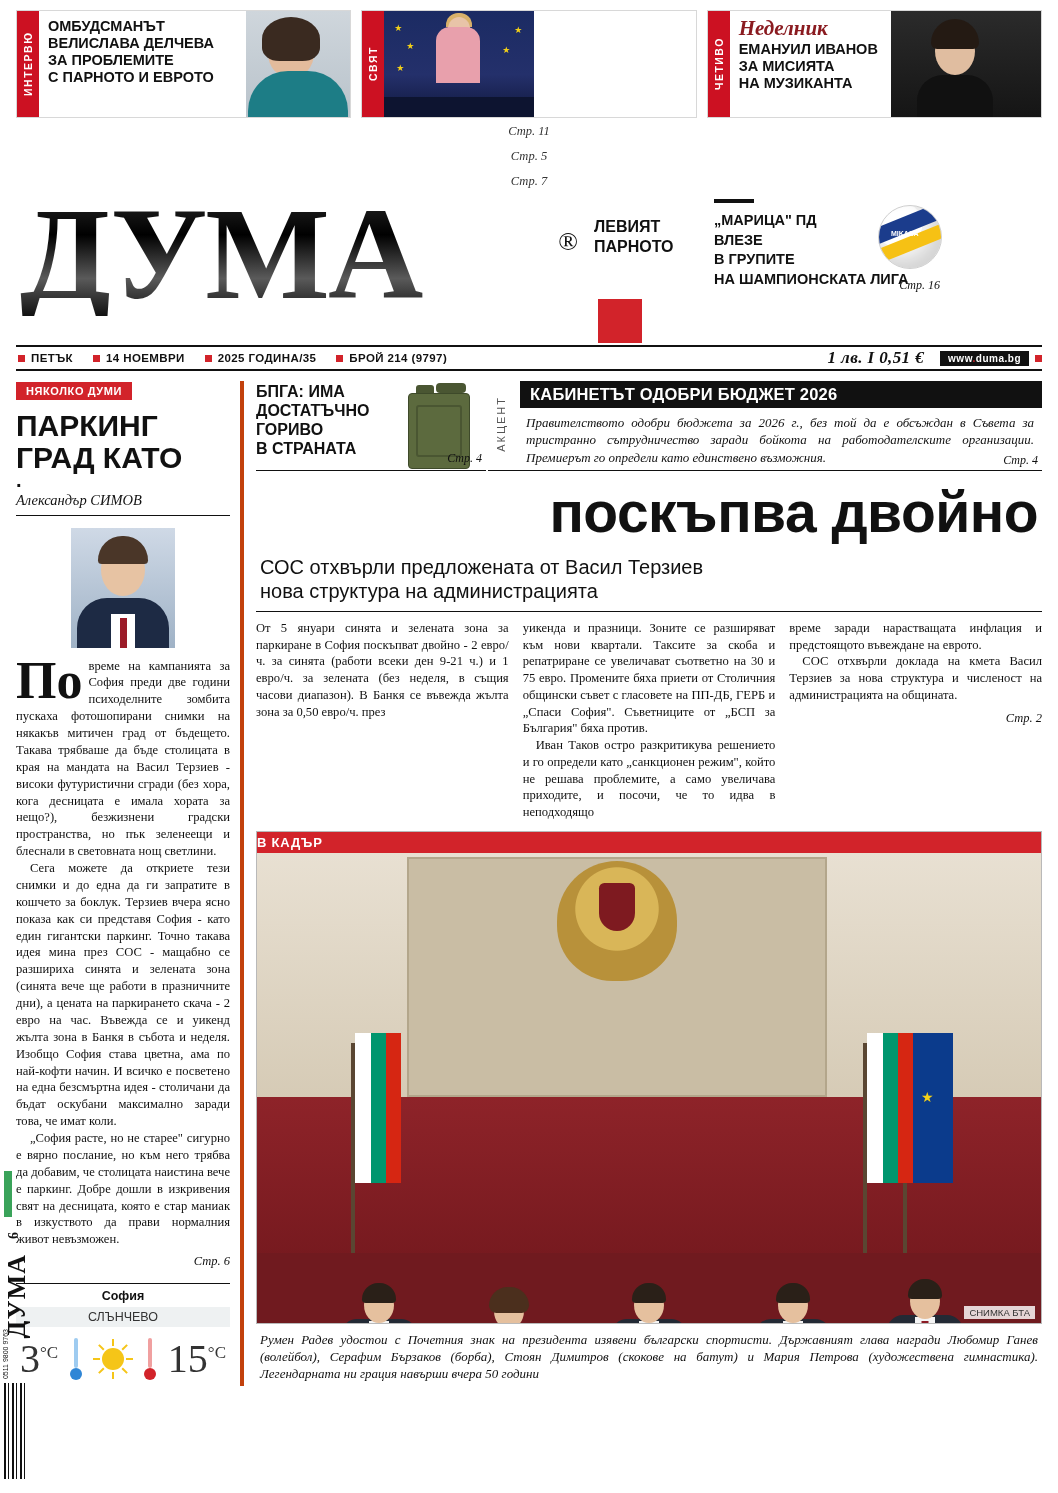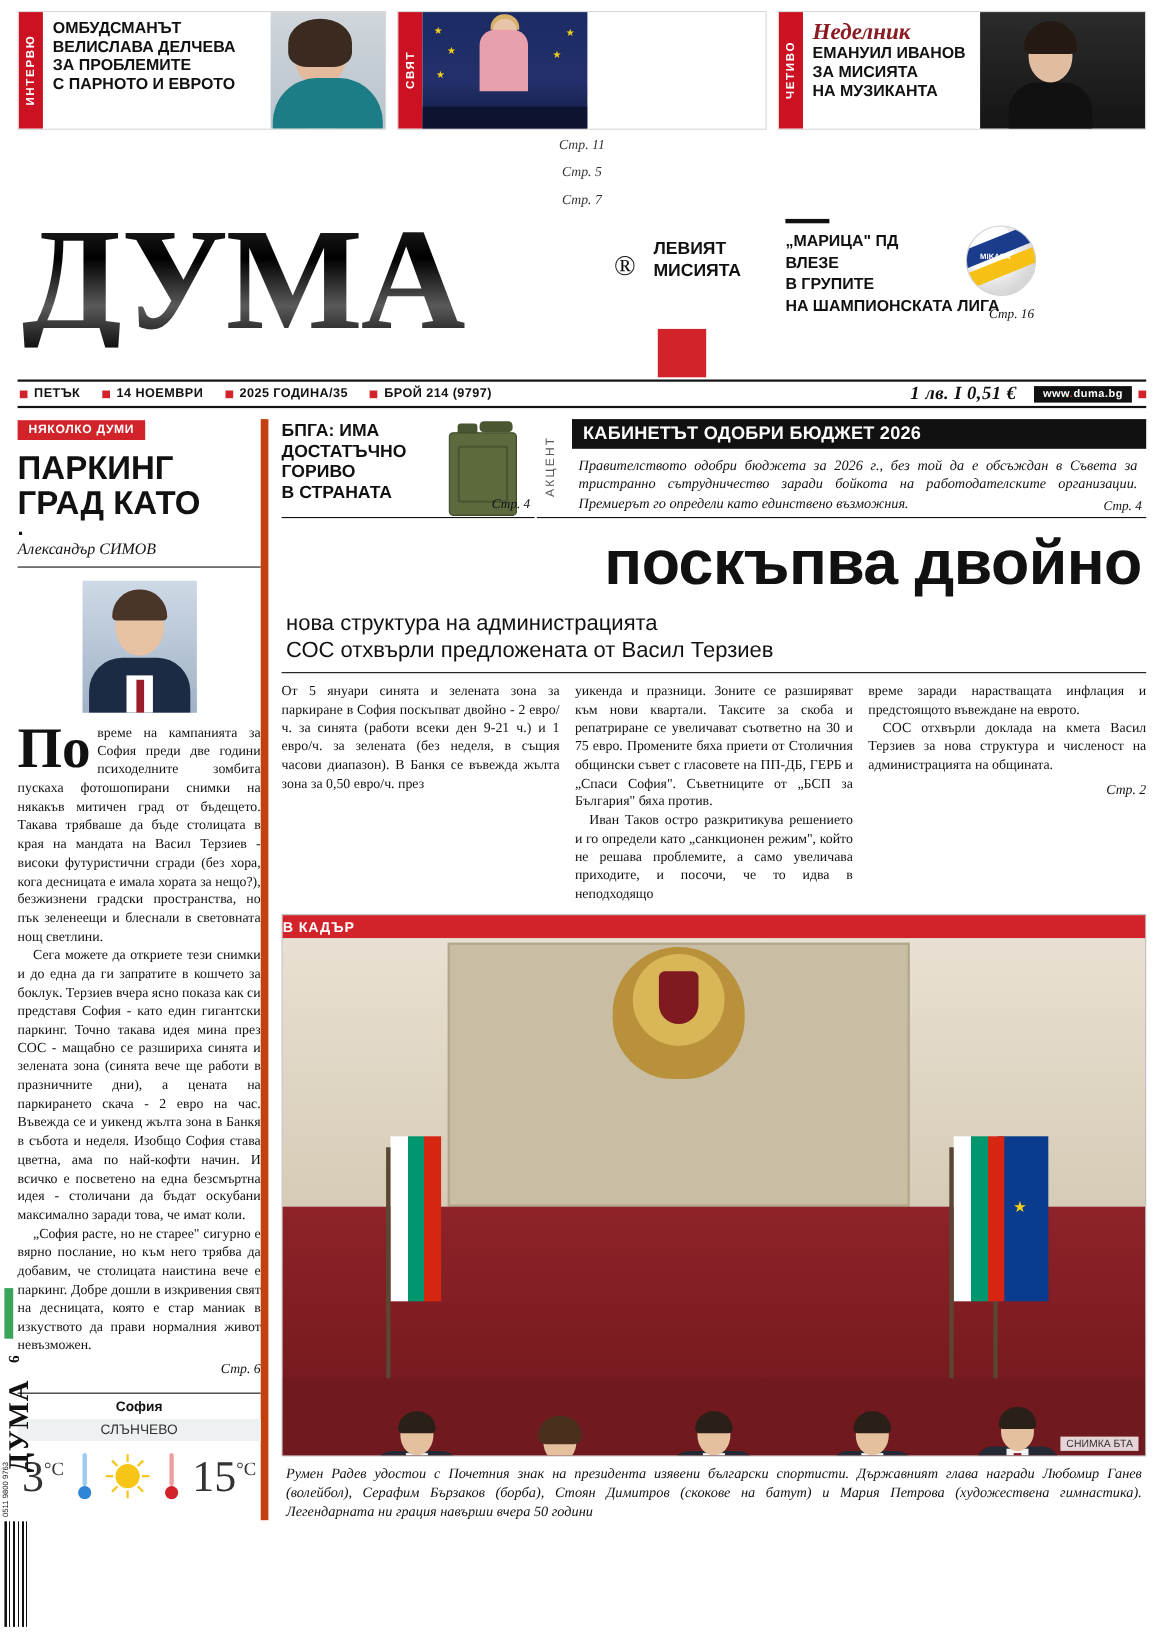--- a/index.html
+++ b/index.html
@@ -124,21 +124,21 @@
   .datebar .sq { width: 7px; height: 7px; background:#d2232a; display:inline-block; margin: 0 6px 0 2px; }
   .datebar .item { margin-right: 18px; display:flex; align-items:center; }
   .datebar .grow { flex: 1 1 auto; }
   .datebar .price { font-family: "Liberation Serif", serif; font-style: italic; font-weight: bold; font-size: 17px; margin-right: 16px; }
   .urlbox { background:#111; color:#fff; font-family:"Liberation Sans",sans-serif; font-size:10px; font-weight:bold; padding:2px 8px; letter-spacing:.5px;}
   .urlbox .dot { color:#d2232a; }
   .red-end { width: 7px; height: 7px; background:#d2232a; margin-left: 6px; }
 
   
   .main { display: flex; gap: 12px; padding-top: 10px; }
-  .col-left { width: 228px; flex: 0 0 228px; border-right: 7px solid #c2410c; }
+  .col-left { width: 228px; flex: 0 0 228px; border-right: 4px solid #c2410c; padding-right: 10px; }
   .col-right { flex: 1 1 auto; }
 
   .kicker-badge {
     display: inline-block; background:#d2232a; color:#fff;
     font-family:"Liberation Sans",sans-serif; font-weight:bold;
     font-size: 11px; letter-spacing:.6px; padding: 3px 10px; margin-bottom: 8px;
   }
   .op-title {
     font-family:"Liberation Sans",sans-serif; font-weight:bold;
     font-size: 30px; line-height: 1.06; margin: 2px 0 6px 0;
@@ -333,21 +333,21 @@
     <div>Стр. 7</div>
   </div>
 
   <div class="masthead">
     <div class="logo-wrap">
       <div class="logo">ДУМА</div>
       <span class="reg">®</span>
     </div>
     <div class="levyat">
       <div>ЛЕВИЯТ</div>
-      <div>МИСИЯТА</div>
+      <div>ПАРНОТО</div>
       <div class="red-square"></div>
     </div>
     <div class="sport-box">
       <div class="sport-rule"></div>
       <div class="sport-text">
         <div>„МАРИЦА" ПД</div>
         <div>ВЛЕЗЕ</div>
         <div>В ГРУПИТЕ</div>
         <div>НА ШАМПИОНСКАТА ЛИГА</div>
       </div>
@@ -466,22 +466,22 @@
           </div>
           <div class="ref">Стр. 4</div>
         </div>
       </div>
 
       <h1 class="headline">
         <div>поскъпва двойно</div>
       </h1>
 
       <div class="subhead">
+        <div>СОС отхвърли предложената от Васил Терзиев</div>
         <div>нова структура на администрацията</div>
-        <div>СОС отхвърли предложената от Васил Терзиев</div>
       </div>
 
       <div class="story-cols">
         <div class="c">
           <p class="first">От 5 януари синята и зелената зона за паркиране в София поскъпват двойно - 2 евро/ч. за синята (работи всеки ден 9-21 ч.) и 1 евро/ч. за зелената (без неделя, в същия часови диапазон). В Банкя се въвежда жълта зона за 0,50 евро/ч. през</p>
         </div>
         <div class="c">
           <p class="first">уикенда и празници. Зоните се разширяват към нови квартали. Таксите за скоба и репатриране се увеличават съответно на 30 и 75 евро. Промените бяха приети от Столичния общински съвет с гласовете на ПП-ДБ, ГЕРБ и „Спаси София". Съветниците от „БСП за България" бяха против.</p>
           <p>Иван Таков остро разкритикува решението и го определи като „санкционен режим", който не решава проблемите, а само увеличава приходите, и посочи, че то идва в неподходящо</p>
         </div>

